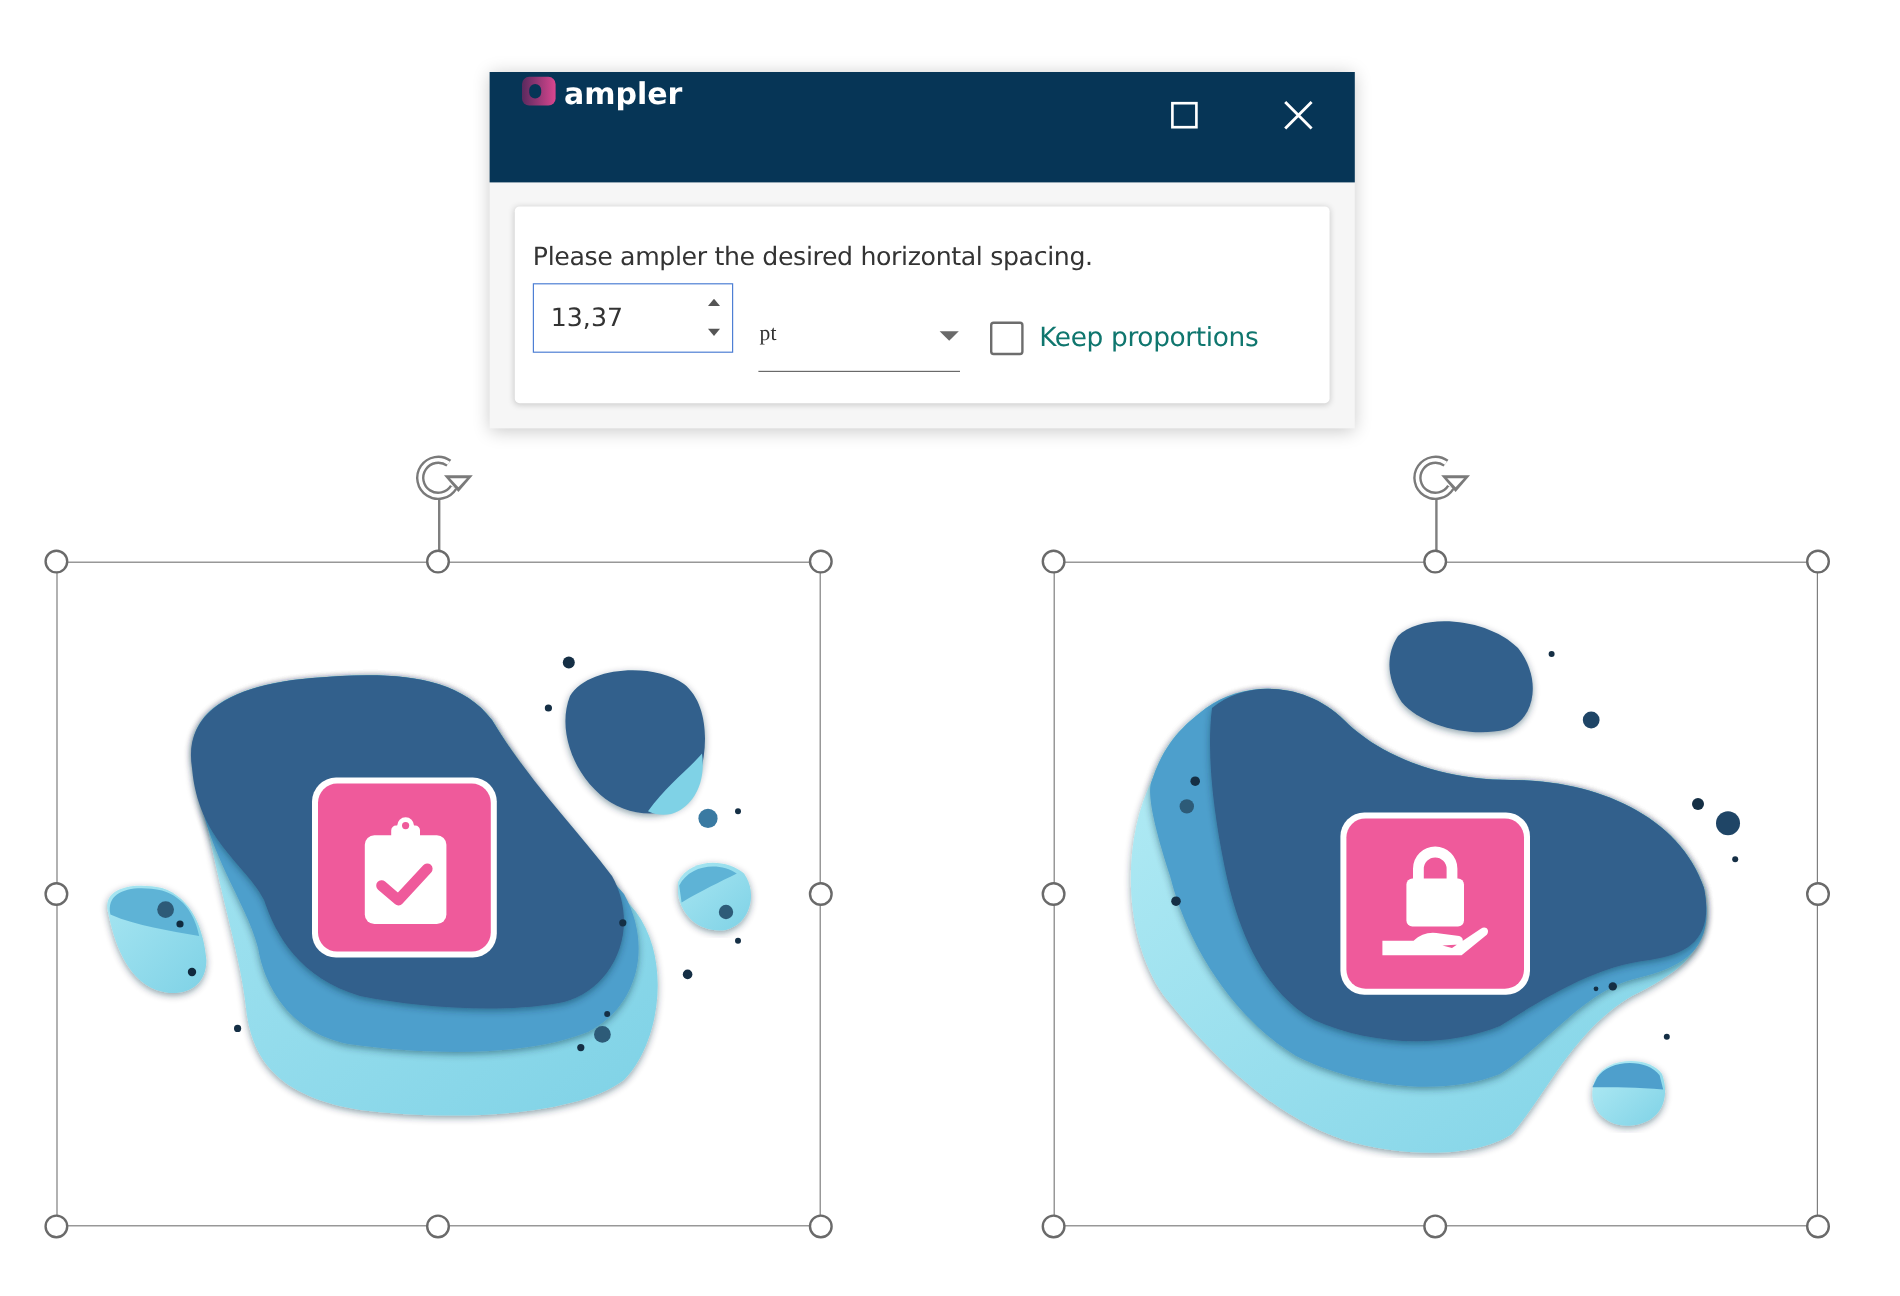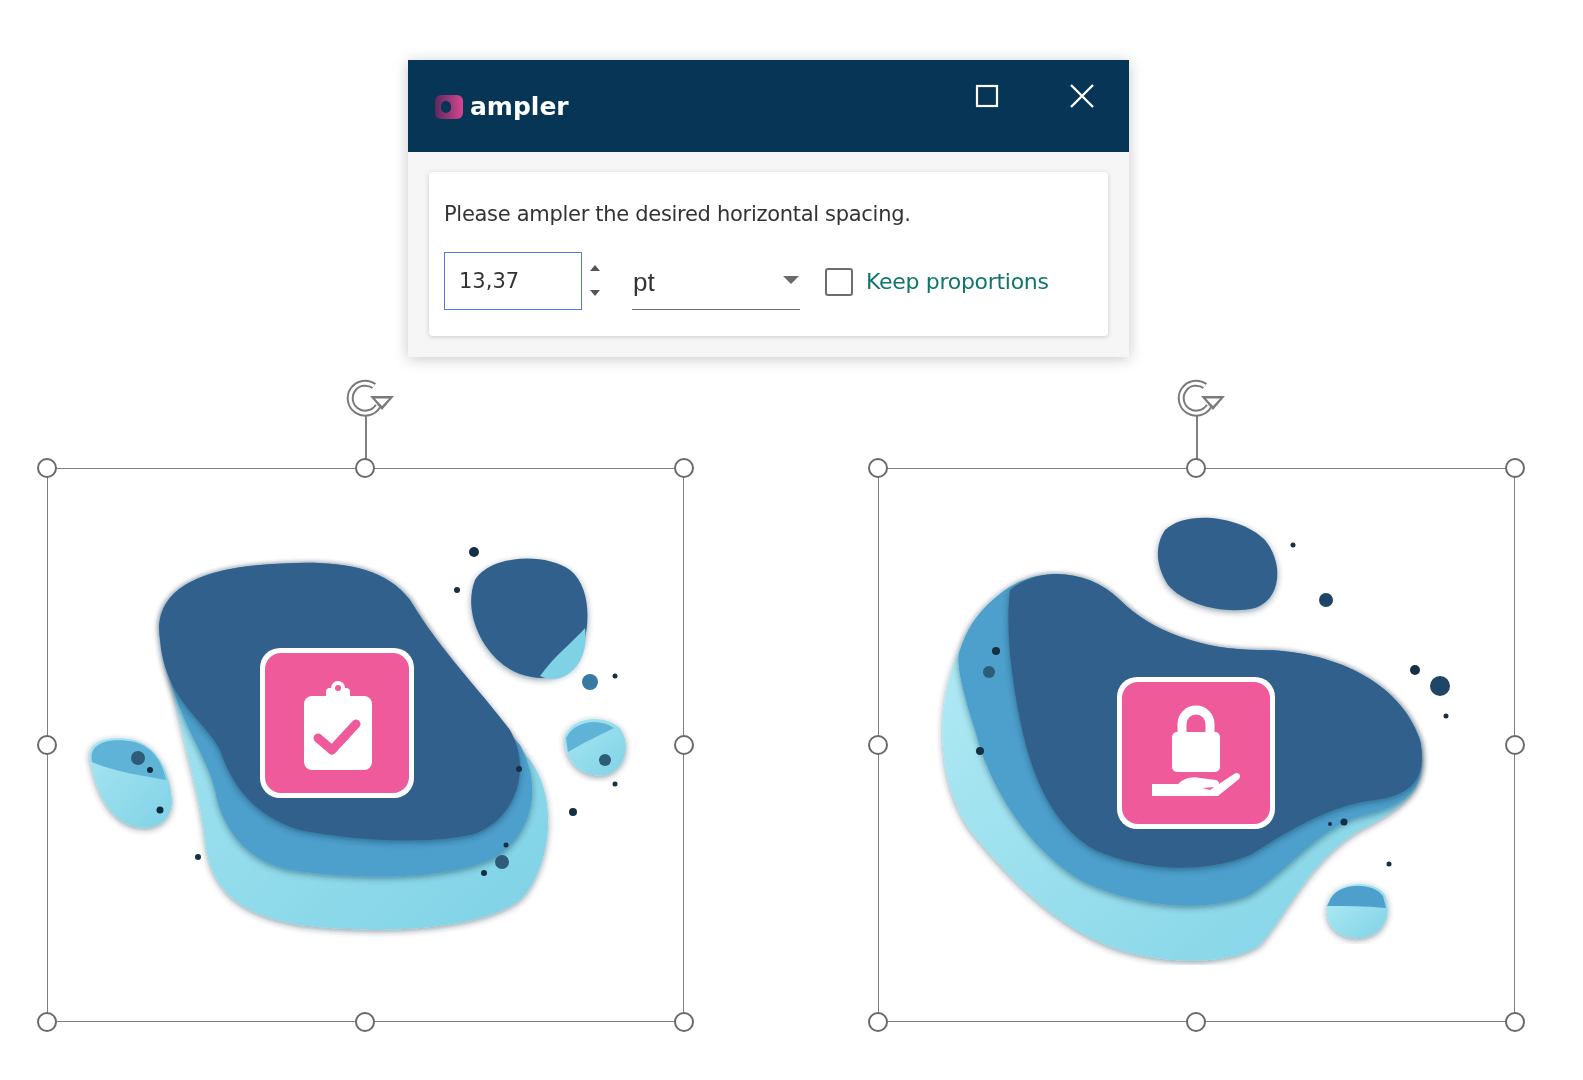--- a/index.html
+++ b/index.html
@@ -25,21 +25,21 @@
 
     
     .dialog {
       position: absolute; left: 408px; top: 60px; width: 721px; height: 297px;
       background: #f6f6f6;
       box-shadow: 0 2px 14px rgba(0,0,0,0.22);
     }
     .titlebar {
       height: 92px; background: #063556; position: relative;
     }
-    .brand { position: absolute; left: 27px; top: 32px; display: flex; align-items: center; }
+    .brand { position: absolute; left: 27px; top: 4px; display: flex; }
     .brand-mark {
       width: 28px; height: 24px; border-radius: 6px;
       background: linear-gradient(90deg, #5a2a5e 0%, #d9468f 100%);
       position: relative; margin-right: 7px;
     }
     .brand-mark::after {
       content: ""; position: absolute; left: 6px; top: 6px; width: 10px; height: 12px;
       border-radius: 5px; background: #063556;
     }
     .brand-name {
@@ -56,41 +56,41 @@
     .panel {
       position: absolute; left: 21px; top: 112px; width: 679px; height: 164px;
       background: #ffffff; border-radius: 4px;
       box-shadow: 0 1px 5px rgba(0,0,0,0.18);
     }
     .prompt {
       position: absolute; left: 15px; top: 30px; font-size: 21px; color: #333333;
       font-family: "DejaVu Sans", sans-serif; letter-spacing: -0.3px;
     }
     .spin {
-      position: absolute; left: 15px; top: 80px; width: 138px; height: 58px;
+      position: absolute; left: 15px; top: 64px; width: 167px; height: 58px;
       border: 1.5px solid #4e7fd4; background: #ffffff;
     }
     .spin-input {
       position: absolute; left: 0; top: 0; width: 130px; height: 55px; border: none; outline: none;
       font-size: 21px; color: #333333; padding-left: 14px; background: transparent;
       font-family: "DejaVu Sans", sans-serif;
     }
     .spin-up, .spin-down {
       position: absolute; left: 142px; width: 16px; height: 14px;
       display: flex; align-items: center; justify-content: center; cursor: pointer;
     }
     .spin-up { top: 8px; }
     .spin-down { top: 33px; }
     .unit {
       position: absolute; left: 203px; top: 82px; width: 168px; height: 56px;
       border-bottom: 1.5px solid #6a6a6a; cursor: pointer;
     }
     .unit-value {
-      position: absolute; left: 1px; top: 13px; font-size: 26px; color: #333333;
-      font-family: Liberation Sans, sans-serif;
+      position: absolute; left: 1px; top: 13px; font-size: 18px; color: #333333;
+      font-family: Liberation Serif, serif;
     }
     .unit-arrow { position: absolute; right: 0px; top: 20px; width: 18px; height: 12px; }
     .cb {
       position: absolute; left: 396px; top: 96px; width: 28px; height: 28px;
       border: 2px solid #6d6d6d; border-radius: 3px; background: #ffffff; cursor: pointer;
     }
     .cb-label {
       position: absolute; left: 437px; top: 97px; font-size: 22px; color: #0f766e;
       font-family: "DejaVu Sans", sans-serif; letter-spacing: -0.3px; cursor: pointer;
     }

